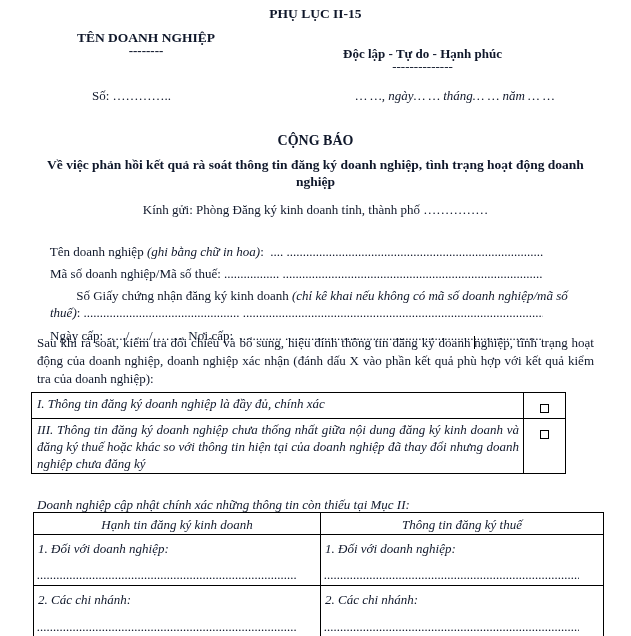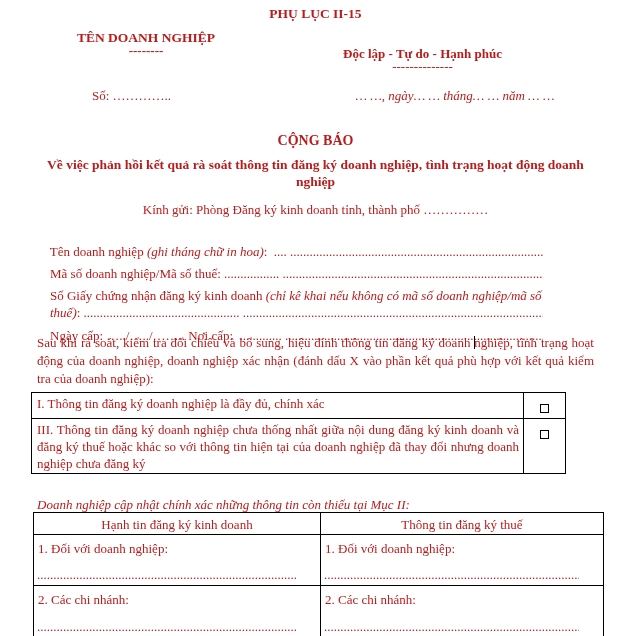--- a/index.html
+++ b/index.html
@@ -1,30 +1,30 @@
 <!DOCTYPE html>
 <html><head>
 <meta charset="utf-8">
 <style>
   html,body { margin:0; padding:0; background:#ffffff; }
   .page {
     position:relative; width:631px; height:636px; overflow:hidden;
-    background:#ffffff; color:#b91c1c;
+    background:#ffffff; color:#0f172a;
     font-family:"Liberation Serif","DejaVu Serif",serif;
     font-size:13px; line-height:16px;
   }
   .abs { position:absolute; }
   .b { font-weight:bold; }
   .i { font-style:italic; }
   .c { text-align:center; }
   .j { text-align:justify; }
   .fill-line { white-space:pre; overflow:hidden; }
   .cursor { position:absolute; width:1px; height:13px; background:#000; }
 
-  table { border-collapse:collapse; table-layout:fixed; position:absolute; }
+  table { border-collapse:collapse; table-layout:fixed; position:absolute;font-style:italic; }
   td { border:1px solid #000; font-size:13px; line-height:17px; vertical-align:top; }
 
   .t1 { left:31px; top:392px; width:534px; }
   .t1 .txt { padding:2px 4px 1px 5px; }
   .t1 .cbx { text-align:center; padding-top:7px; }
   .cb { display:inline-block; width:7px; height:7px; border:1px solid #000; background:#fff; }
 
   .t2 { left:33px; top:512px; width:570px; }
   .t2 td { position:relative; }
   .t2 .hdr { text-align:center; padding:2px 2px 1px 2px; height:18px; vertical-align:middle; }
@@ -45,28 +45,28 @@
 
   <div class="abs b c" style="left:250px; top:46px; width:345px;">Độc lập - Tự do - Hạnh phúc</div>
   <div class="abs c" style="left:250px; top:59px; width:345px;">--------------</div>
   <div class="abs i c" style="left:325px; top:88px; width:260px;">… …, ngày… … tháng… … năm … …</div>
 
   <div class="abs b c" style="left:0; top:133px; width:631px; font-size:14px;">CỘNG BÁO</div>
   <div class="abs c" style="left:0; top:202px; width:631px;">Kính gửi: Phòng Đăng ký kinh doanh tỉnh, thành phố ……………</div>
   <div class="abs b c" style="left:37px; top:156px; width:557px; line-height:17px; font-size:13.5px;">Về việc phản hồi kết quả rà soát thông tin đăng ký doanh nghiệp, tình trạng hoạt động doanh nghiệp</div>
 
   <div class="abs fill-line" style="left:37px; top:228px; width:506px;">
-    <span>Tên doanh nghiệp </span><span class="i">(ghi tháng chữ in hoa)</span><span>:  .... .......................................................................................................................................</span>
+    <span>Tên doanh nghiệp </span><span class="i">(ghi bằng chữ in hoa)</span><span>:  .... .......................................................................................................................................</span>
   </div>
 
   <div class="abs fill-line" style="left:37px; top:250px; width:506px;">
     <span>Mã số doanh nghiệp/Mã số thuế: </span><span>................. .....................................................................................................................</span>
   </div>
 
-  <div class="abs fill-line" style="left:37px; top:272px; width:557px;">
+  <div class="abs fill-line" style="left:37px; top:272px; width:557px;text-align:center;">
     <span>Số Giấy chứng nhận đăng ký kinh doanh </span><span class="i">(chỉ kê khai nếu không có mã số doanh nghiệp/mã số</span>
   </div>
   <div class="abs fill-line" style="left:37px; top:289px; width:506px;">
     <span class="i">thuế)</span><span>: ................................................ ...................................................................................................</span>
   </div>
 
   <div class="abs fill-line" style="left:37px; top:312px; width:506px;">
     <span>Ngày cấp: …../…../…….. Nơi cấp: </span><span> ............. .......................................................................................................................</span>
   </div>
 

